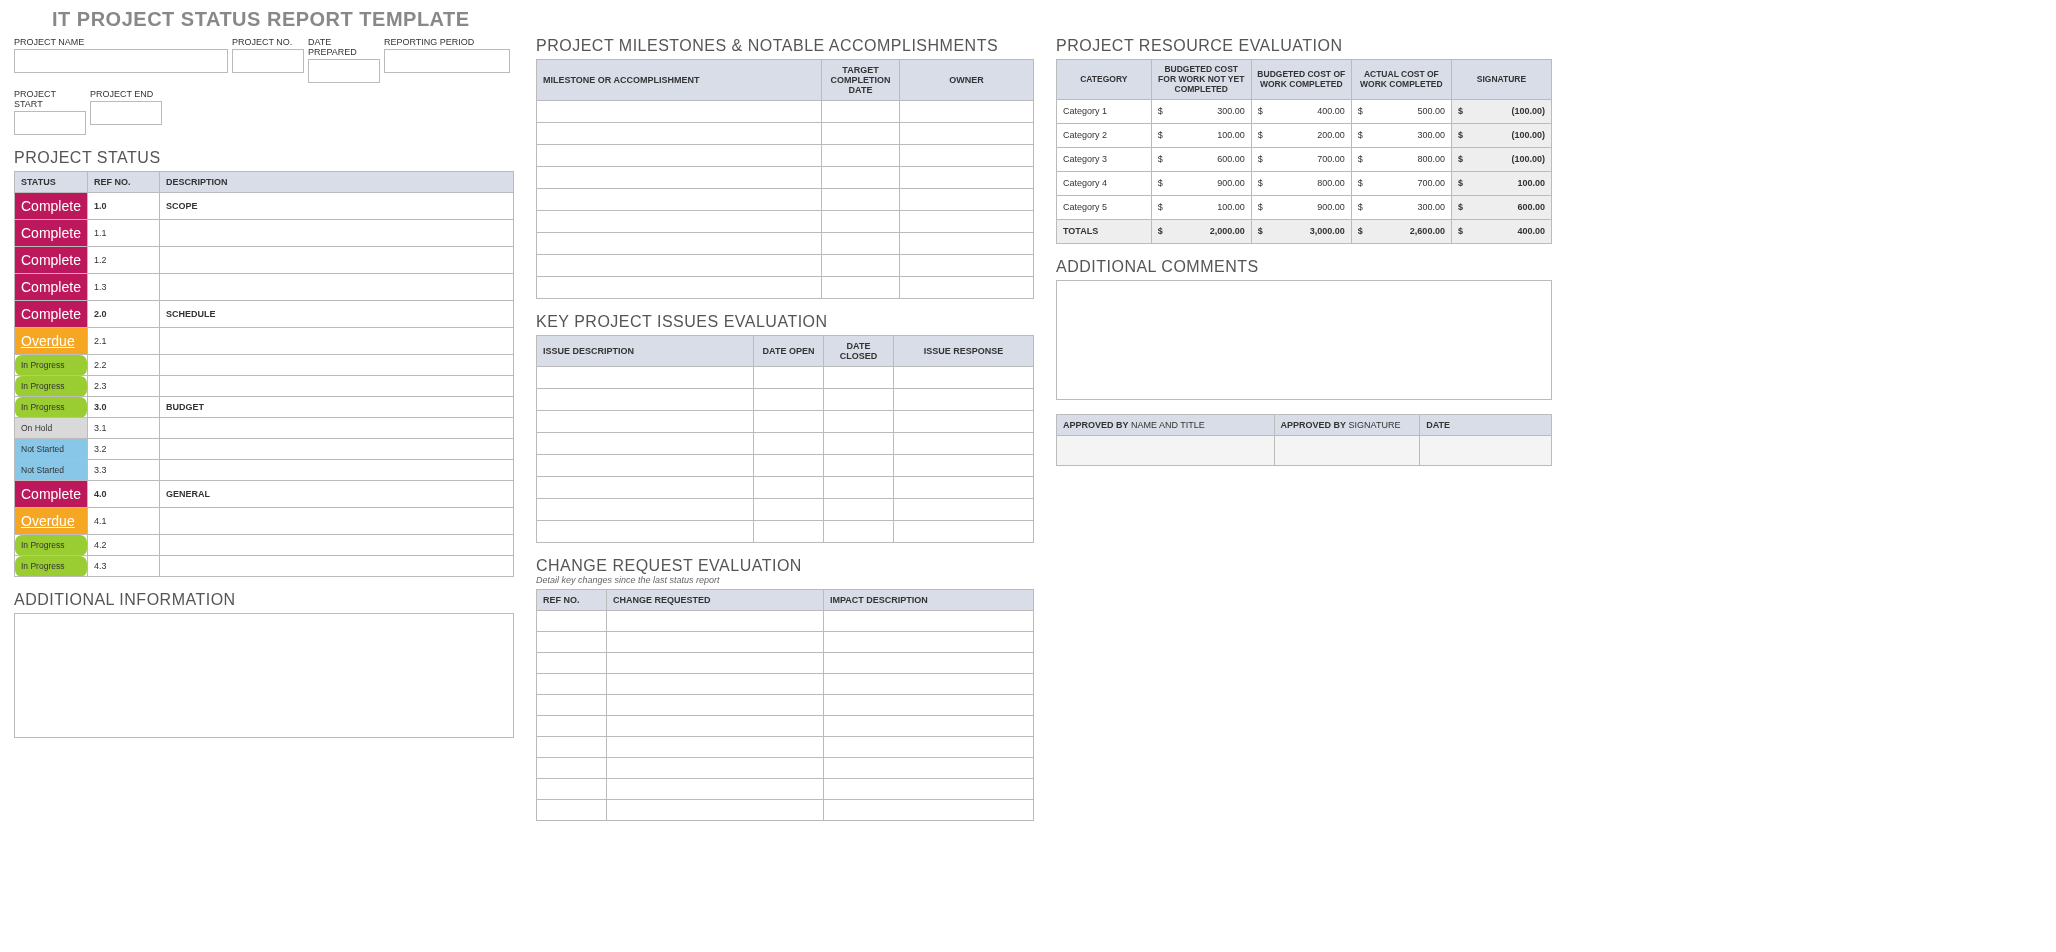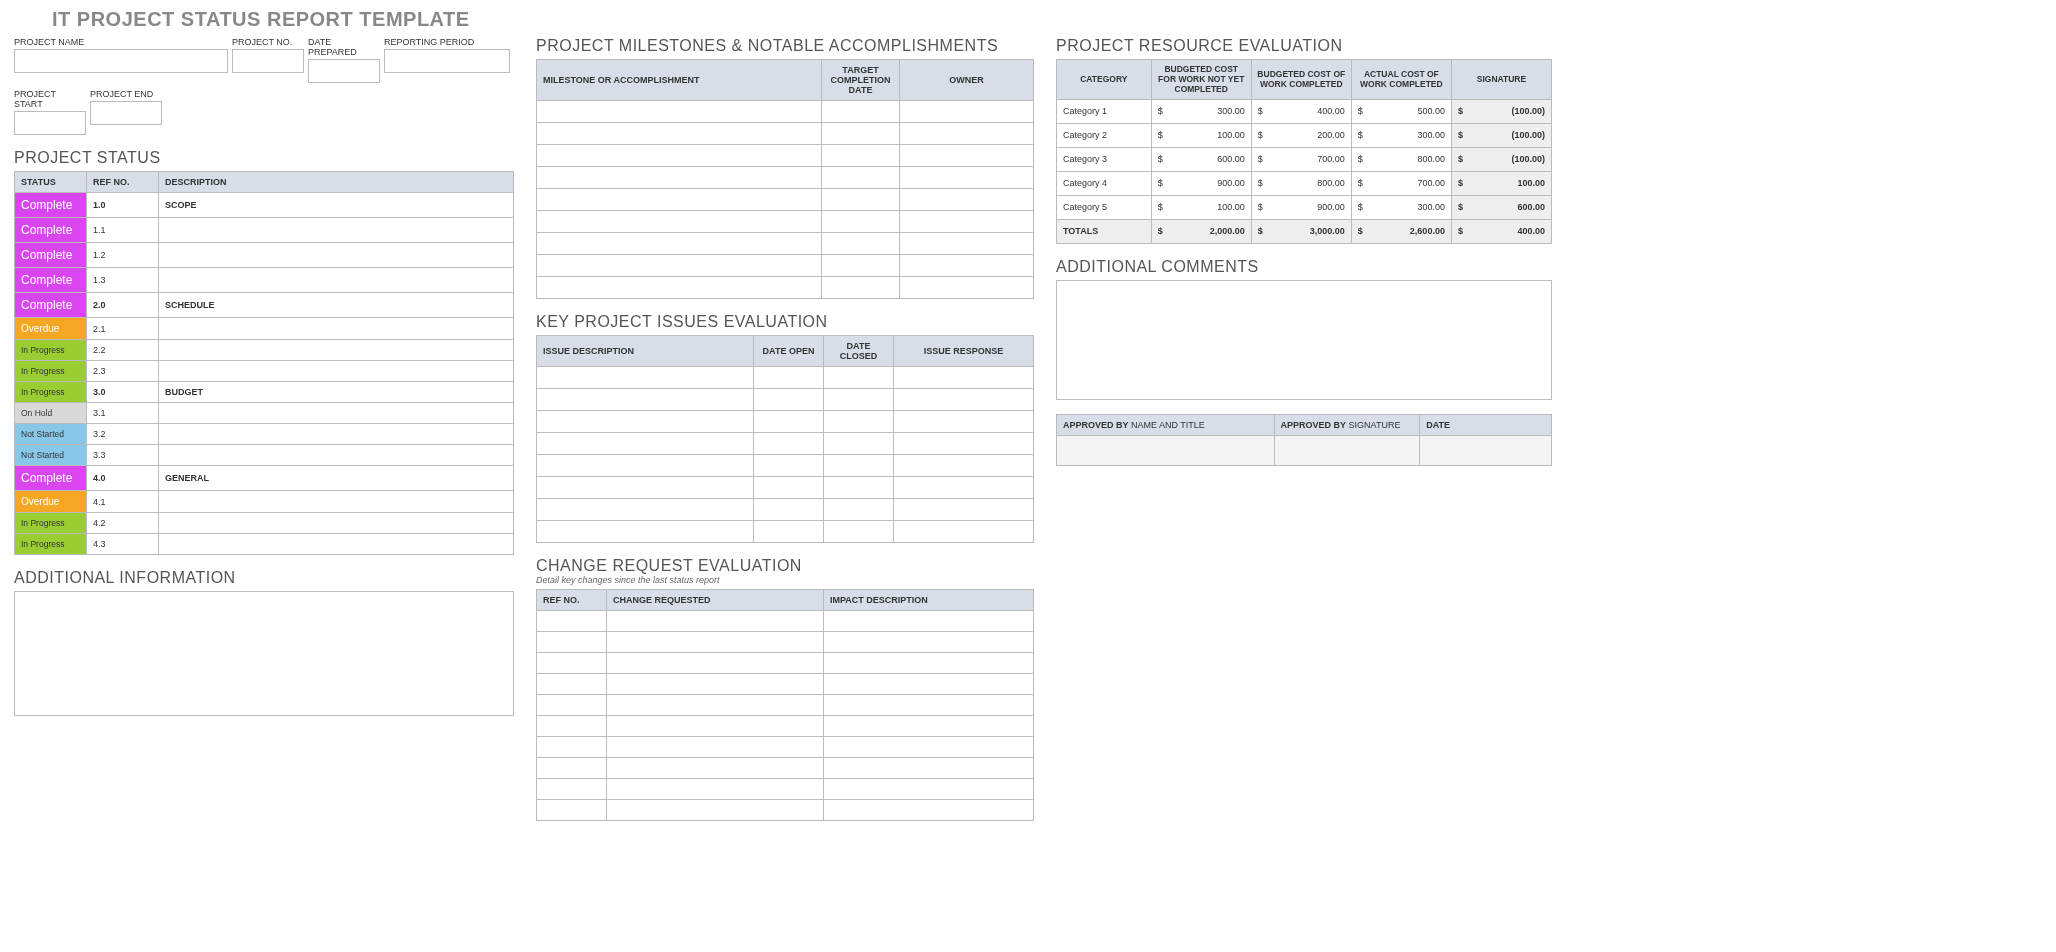--- a/index.html
+++ b/index.html
@@ -75,23 +75,23 @@
     font-weight: bold;
     font-size: 9px;
   }
   .th-center { text-align: center; }
   .bold { font-weight: bold; }
 
   
   .t-status .c-status { width: 72px; }
   .t-status .c-ref { width: 72px; }
 
-  .status-complete   { background: #d946ef; color: #fff; font-size:12px;margin-top:43px;}
-  .status-overdue    { background: #f5a623; color: #fff; font-size:10px;}
-  .status-inprogress { background: #9acd32; color: #333; font-size:8.5px;}
+  .status-complete   { background: #be185d; color: #fff; font-size:14px;margin-top:43px;}
+  .status-overdue    { background: #f5a623; color: #fff; font-size:14px;text-decoration:underline;}
+  .status-inprogress { background: #9acd32; color: #333; font-size:8.5px;border-radius:7px;}
   .status-onhold     { background: #d9d9d9; color: #333; font-size:8.5px;}
   .status-notstarted { background: #88c7e8; color: #333; font-size:8.5px;}
   .status-cell { padding:5px 6px; }
 
   .big-box {
     border: 1px solid #bbb;
     width: 100%;
   }
   .box-125 { height: 125px; }
   .box-120 { height: 120px; }

